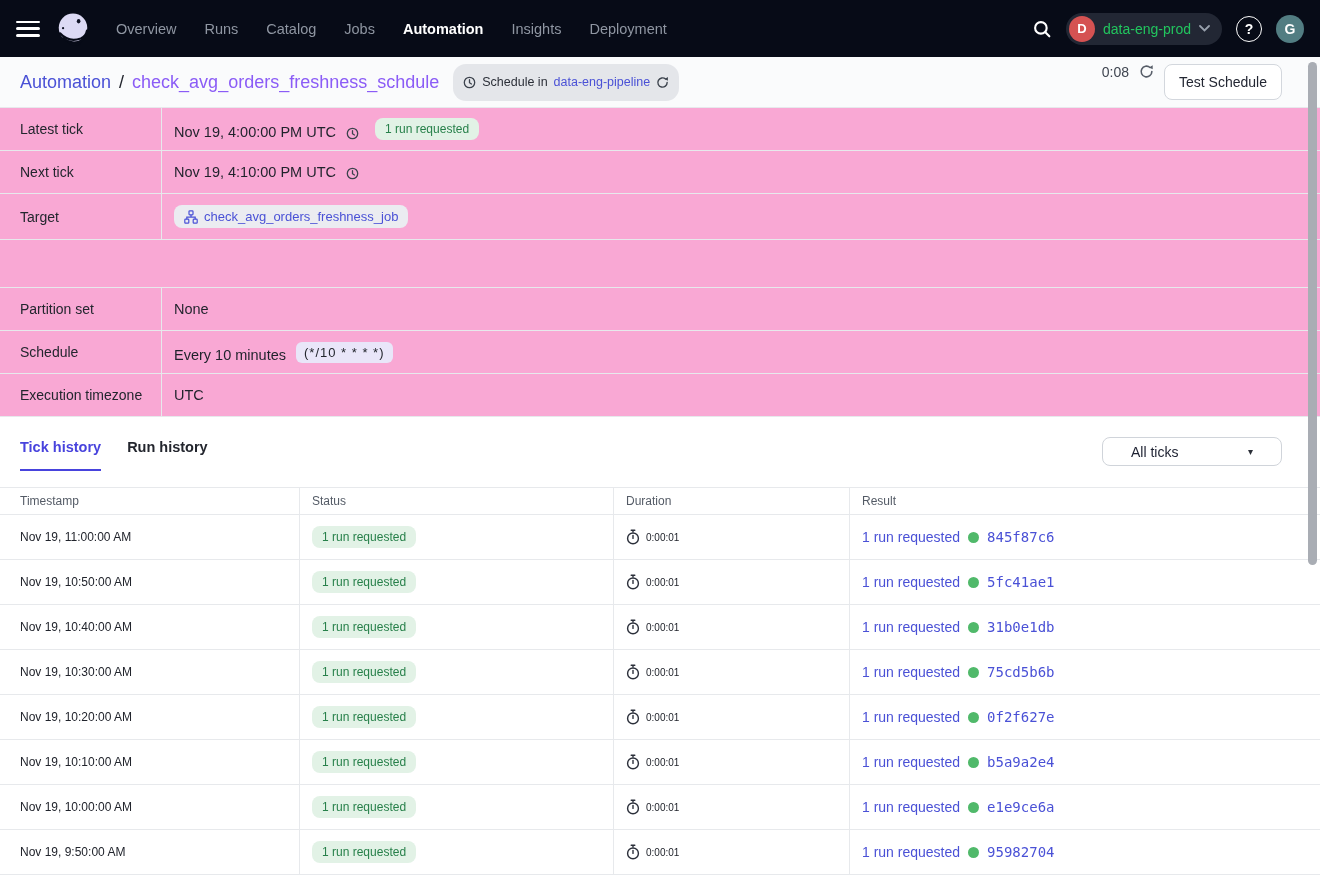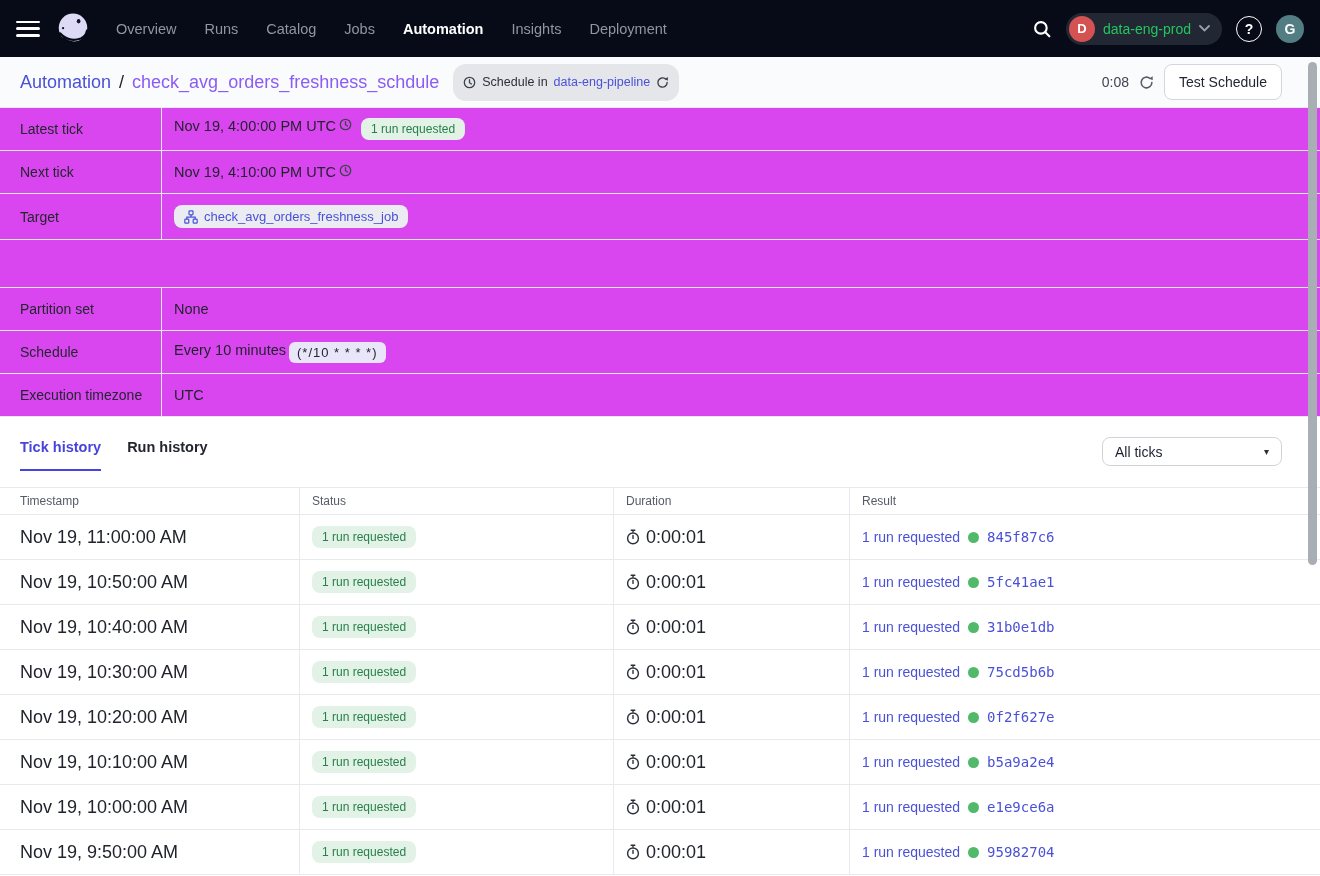--- a/index.html
+++ b/index.html
@@ -36,58 +36,58 @@
 
   
   .crumbbar{ height:51px; background:var(--barbg); border-bottom:1px solid var(--border);
     display:flex; align-items:center; padding:0 38px 0 20px; }
   .crumb-link{ color:var(--link); font-size:18px; cursor:pointer; text-decoration:none;}
   .crumb-sep{ font-size:18px; color:var(--text); margin:0 8px; }
   .crumb-title{ font-size:18px; font-weight:500; color:#8b5cf6; }
   .sched-badge{ display:flex; align-items:center; gap:6px; background:var(--pillgray); border-radius:13px;
     height:37px; padding:0 10px; margin-left:14px; font-size:12.5px; color:#2b2f38; }
   .sched-badge a{ color:var(--link); text-decoration:none; cursor:pointer; }
-  .crumb-right{ margin-left:auto; display:flex; align-items:center; gap:10px; }
+  .crumb-right{ margin-left:auto; display:flex; align-items:flex-start; gap:10px; }
   .timer{ font-size:14px; color:#3f4550; }
   .btn{ background:#fff; border:1px solid #d3d7dd; border-radius:8px; font-size:14px; color:#232733;
     padding:9px 14px; cursor:pointer; font-family:inherit; }
 
   
-  .meta{ background:#d946ef; }
+  .meta{ background:#f9a8d4; }
   .mrow{ display:flex; align-items:center; border-bottom:1px solid var(--border); }
   .mlabel{ width:162px; flex:0 0 162px; align-self:stretch; display:flex; align-items:center;
     padding-left:20px; border-right:1px solid var(--border); font-size:14px; color:#23262e; }
-  .mvalue{ display:flex; align-items:flex-start; gap:3px; padding-left:12px; font-size:14.5px; color:#1f222b; }
+  .mvalue{ display:flex; align-items:flex-end; gap:10px; padding-left:12px; font-size:14.5px; color:#1f222b; }
   .h43{height:43px;} .h46{height:46px;} .h48{height:48px;}
   .pill{ display:inline-flex; align-items:center; border-radius:8px; padding:4px 10px; font-size:12px; }
   .pill.green{ background:var(--greenbg); color:var(--greentext); }
   .target-pill{ display:inline-flex; align-items:center; gap:6px; background:var(--targetpill);
     border-radius:8px; padding:4px 10px; font-size:13px; color:var(--link); cursor:pointer; text-decoration:none;}
   .toggle{ width:38px; height:21px; border-radius:11px; background:var(--accent); position:relative; cursor:pointer; }
   .toggle .knob{ position:absolute; right:2.5px; top:2.5px; width:16px; height:16px; border-radius:50%; background:#fff; }
   .cron{ font-family:Liberation Sans, sans-serif; font-size:13px; background:var(--cronbg);
     border-radius:6px; padding:3px 8px; color:#23262e; letter-spacing:1px;}
 
   
   .tabsrow{ height:70px; display:flex; align-items:flex-start; padding:22px 38px 0 20px; }
   .tab{ font-size:14.5px; font-weight:700; margin-right:26px; padding-bottom:14px; cursor:pointer; color:#23262e;}
   .tab.active{ color:var(--accent); border-bottom:2px solid var(--accent); }
   .filter-select{ margin-left:auto; width:180px; height:29px; border:1px solid #d0d4da; border-radius:8px;
-    background:#fff; display:flex; align-items:center; padding:0 12px; font-size:14px; color:#1c2030;
+    background:#fff; display:flex; align-items:center; padding:0 28px; font-size:14px; color:#1c2030;
     cursor:pointer; margin-top:-2px;}
   .filter-select .caret{ margin-left:auto; font-size:10px; color:#2b2f38; }
 
   
   .thead{ display:flex; border-top:1px solid var(--border); border-bottom:1px solid var(--border); height:28px; }
   .thead .hcell{ font-size:12px; color:var(--graytext); display:flex; align-items:center; }
   .trow{ display:flex; height:45px; border-bottom:1px solid var(--border); }
   .cell{ display:flex; align-items:center; }
-  .c-ts{ width:300px; flex:0 0 300px; padding-left:20px; border-right:1px solid var(--border); font-size:18px;}
+  .c-ts{ width:300px; flex:0 0 300px; padding-left:20px; border-right:1px solid var(--border); font-size:12px;}
   .c-status{ width:314px; flex:0 0 314px; padding-left:12px; border-right:1px solid var(--border);}
-  .c-dur{ width:236px; flex:0 0 236px; padding-left:12px; border-right:1px solid var(--border); font-size:18px; gap:6px;}
+  .c-dur{ width:236px; flex:0 0 236px; padding-left:12px; border-right:1px solid var(--border); font-size:10px; gap:6px;}
   .c-res{ flex:1; padding-left:12px; gap:8px; padding-right:16px;}
   .link{ color:var(--link); font-size:14px; text-decoration:none; cursor:pointer; }
   .mono{ font-family:"DejaVu Sans Mono", monospace; font-size:14px; }
   .dot{ width:11px; height:11px; border-radius:50%; background:var(--greendot); display:inline-block; }
 
   .icon{ display:inline-flex; align-items:center; }
   .gray-ic{ color:#3c434d; }
   .scroll-thumb{ position:absolute; right:3px; top:62px; width:9px; height:503px; border-radius:5px;
     background:var(--thumb); cursor:grab; }
 </style>

